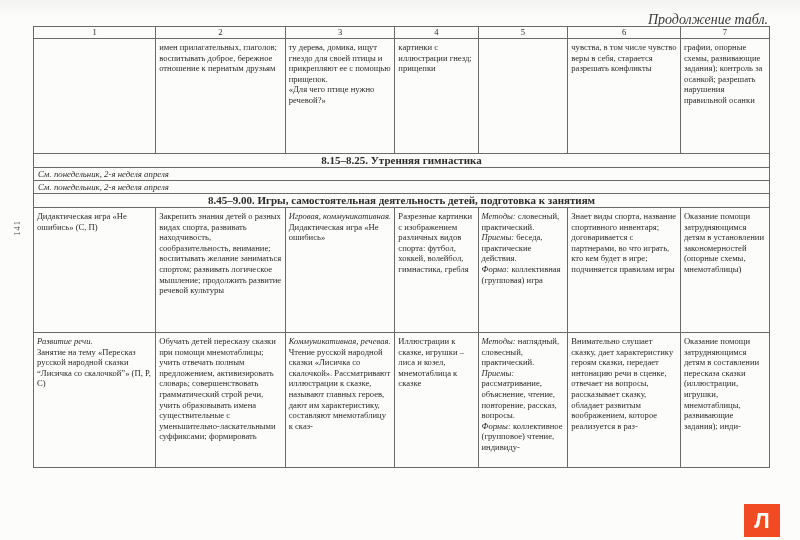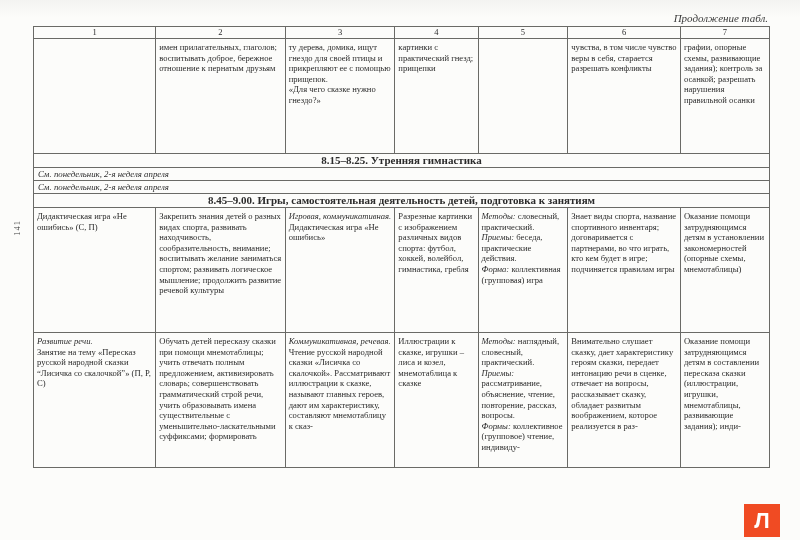--- a/index.html
+++ b/index.html
@@ -9,21 +9,21 @@
     font-family:"Liberation Serif","DejaVu Serif",serif;
     color:#2b2b2b;
     position:relative;
   }
   .page{
     position:absolute;inset:0;
     background:linear-gradient(180deg,#f3f3f1 0,#fcfcfa 18px),#fcfcfa;
   }
   .cont-label{
     position:absolute;top:12px;right:32px;
-    font-style:italic;font-size:11px;color:#3a3a3a;
+    font-style:italic;font-size:14px;color:#3a3a3a;
   }
   .page-num{
     position:absolute;left:12px;top:220px;
     writing-mode:vertical-rl;transform:rotate(180deg);
     font-size:8.5px;letter-spacing:1px;color:#3a3a3a;
   }
   table.sched{
     position:absolute;left:33px;top:26px;width:737px;
     border-collapse:collapse;table-layout:fixed;
     font-size:8.6px;line-height:10.6px;
@@ -94,24 +94,24 @@
       <td>7</td>
     </tr>
 
     <tr class="content r1">
       <td></td>
       <td>
             <div class="para">имен прилагательных, глаголов; воспитывать доброе, бережное отношение к пернатым друзьям</div>
           </td>
       <td>
             <div class="para">ту дерева, домика, ищут гнездо для своей птицы и прикрепляют ее с помощью прищепок.</div>
-            <div class="para">«Для чего сказке нужно гнездо?»</div>
+            <div class="para">«Для чего птице нужно речевой?»</div>
           </td>
       <td>
-            <div class="para">картинки с практический гнезд; прищепки</div>
+            <div class="para">картинки с иллюстрации гнезд; прищепки</div>
           </td>
       <td></td>
       <td>
             <div class="para">чувства, в том числе чувство веры в себя, старается разрешать конфликты</div>
           </td>
       <td>
             <div class="para">графии, опорные схемы, развивающие задания); контроль за осанкой; разрешать нарушения правильной осанки</div>
           </td>
     </tr>
 

